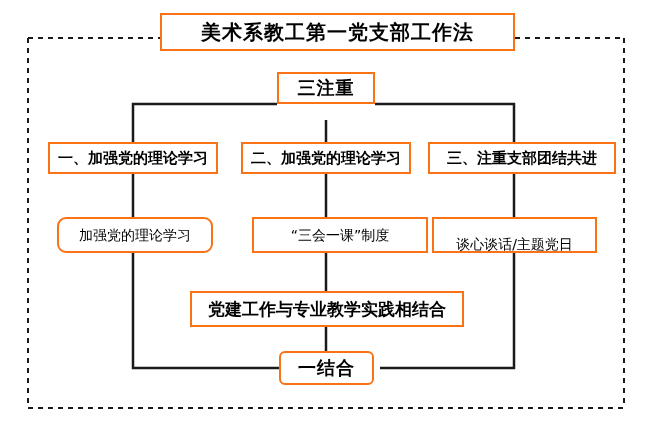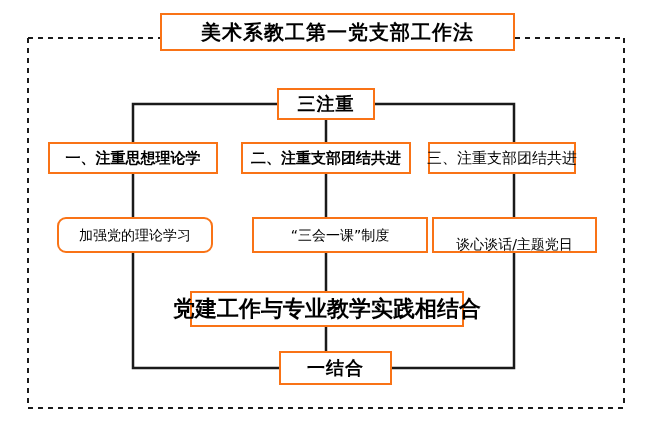--- a/index.html
+++ b/index.html
@@ -41,54 +41,54 @@
   .node-label {
     display: block;
   }
 
   
   #node-title {
     left: 160px; top: 13px; width: 355px; height: 38px;
     font-size: 20px; font-weight: bold; letter-spacing: 1px;
   }
   #node-three-focus {
-    left: 277px; top: 88px; width: 98px; height: 32px;
+    left: 277px; top: 72px; width: 98px; height: 32px;
     font-size: 18px; font-weight: bold; letter-spacing: 1px;
   }
   #node-focus-1 {
     left: 48px; top: 142px; width: 170px; height: 32px;
     font-size: 15px; font-weight: bold;
   }
   #node-focus-2 {
     left: 241px; top: 142px; width: 170px; height: 32px;
     font-size: 15px; font-weight: bold;
   }
   #node-focus-3 {
-    left: 428px; top: 142px; width: 148px; height: 32px;
-    font-size: 15px; font-weight: normal;
+    left: 428px; top: 142px; width: 188px; height: 32px;
+    font-size: 15px; font-weight: bold;
   }
   #node-action-1 {
     left: 57px; top: 217px; width: 156px; height: 36px;
     font-size: 14px; font-weight: normal; border-radius: 9px;
   }
   #node-action-2 {
     left: 252px; top: 217px; width: 176px; height: 36px;
     font-size: 14px; font-weight: normal;
   }
   #node-action-3 {
     left: 432px; top: 217px; width: 165px; height: 36px;
     font-size: 14px; font-weight: normal; align-items: flex-end;
   }
   #node-integration-detail {
     left: 190px; top: 291px; width: 274px; height: 36px;
-    font-size: 22px; font-weight: bold;
+    font-size: 17px; font-weight: bold;
   }
   #node-one-integration {
-    left: 279px; top: 351px; width: 113px; height: 34px;
-    font-size: 18px; font-weight: bold; letter-spacing: 1px;
+    left: 279px; top: 351px; width: 95px; height: 34px;
+    font-size: 18px; font-weight: bold; letter-spacing: 1px; border-radius: 6px;
   }
 </style>
 </head>
 <body>
 
 <div id="diagram-root">
 
   <svg id="connector-layer" viewBox="0 0 650 445" xmlns="http://www.w3.org/2000/svg">
 
     <g stroke="#1a1a1a" stroke-width="2" fill="none" stroke-dasharray="5,5" stroke-linecap="butt">
@@ -128,25 +128,25 @@
 
   <div class="node" id="node-title">
     <span class="node-label">美术系教工第一党支部工作法</span>
   </div>
 
   <div class="node" id="node-three-focus">
     <span class="node-label">三注重</span>
   </div>
 
   <div class="node" id="node-focus-1">
-    <span class="node-label">一、注重思想理论学</span>
+    <span class="node-label">一、加强党的理论学习</span>
   </div>
 
   <div class="node" id="node-focus-2">
-    <span class="node-label">二、注重支部团结共进</span>
+    <span class="node-label">二、加强党的理论学习</span>
   </div>
 
   <div class="node" id="node-focus-3">
     <span class="node-label">三、注重支部团结共进</span>
   </div>
 
   <div class="node" id="node-action-1">
     <span class="node-label">加强党的理论学习</span>
   </div>
 

